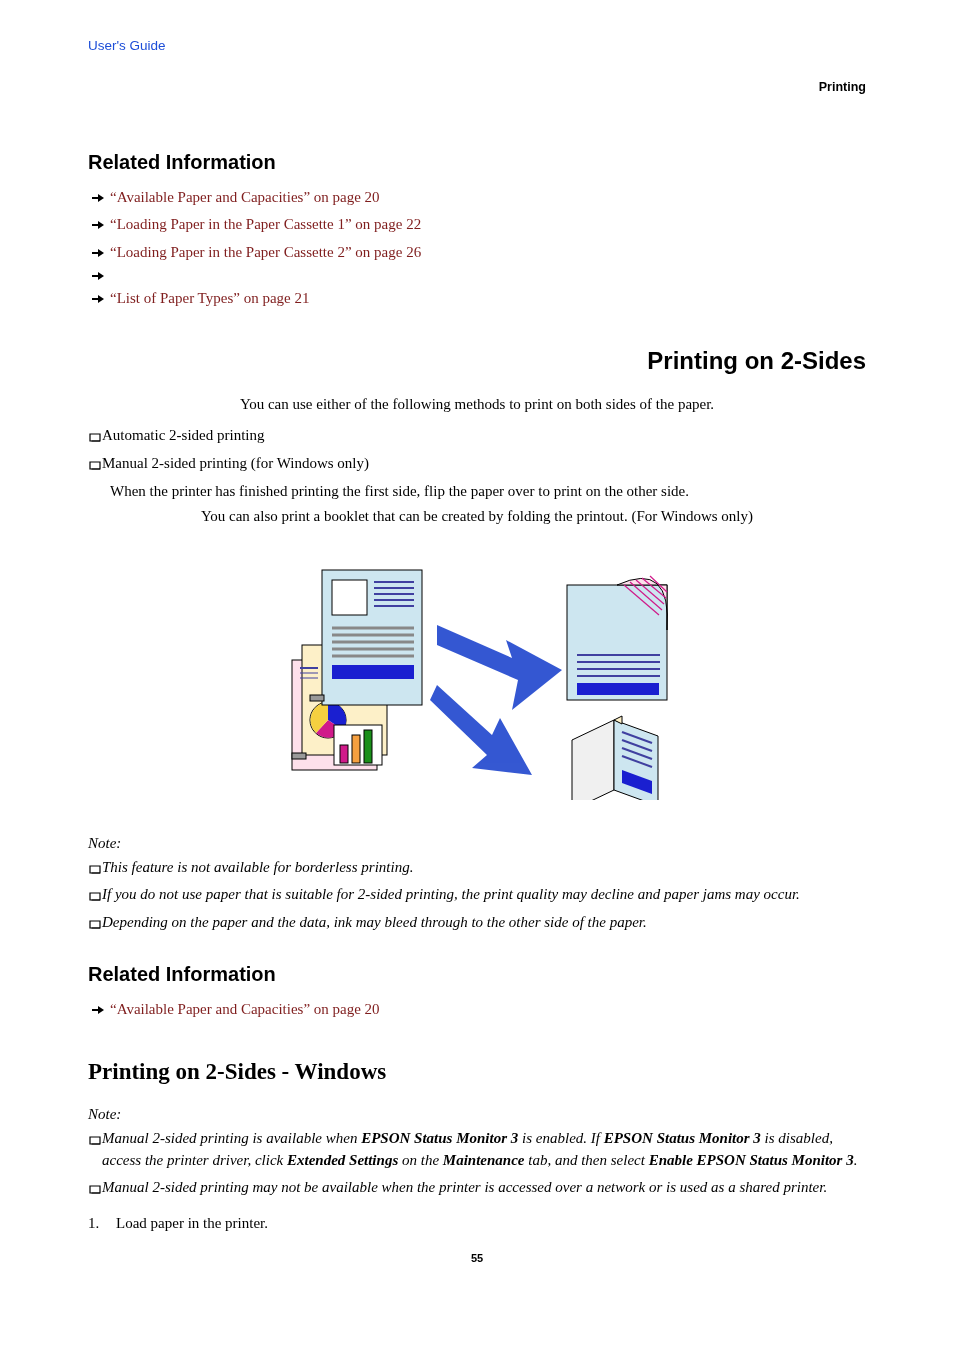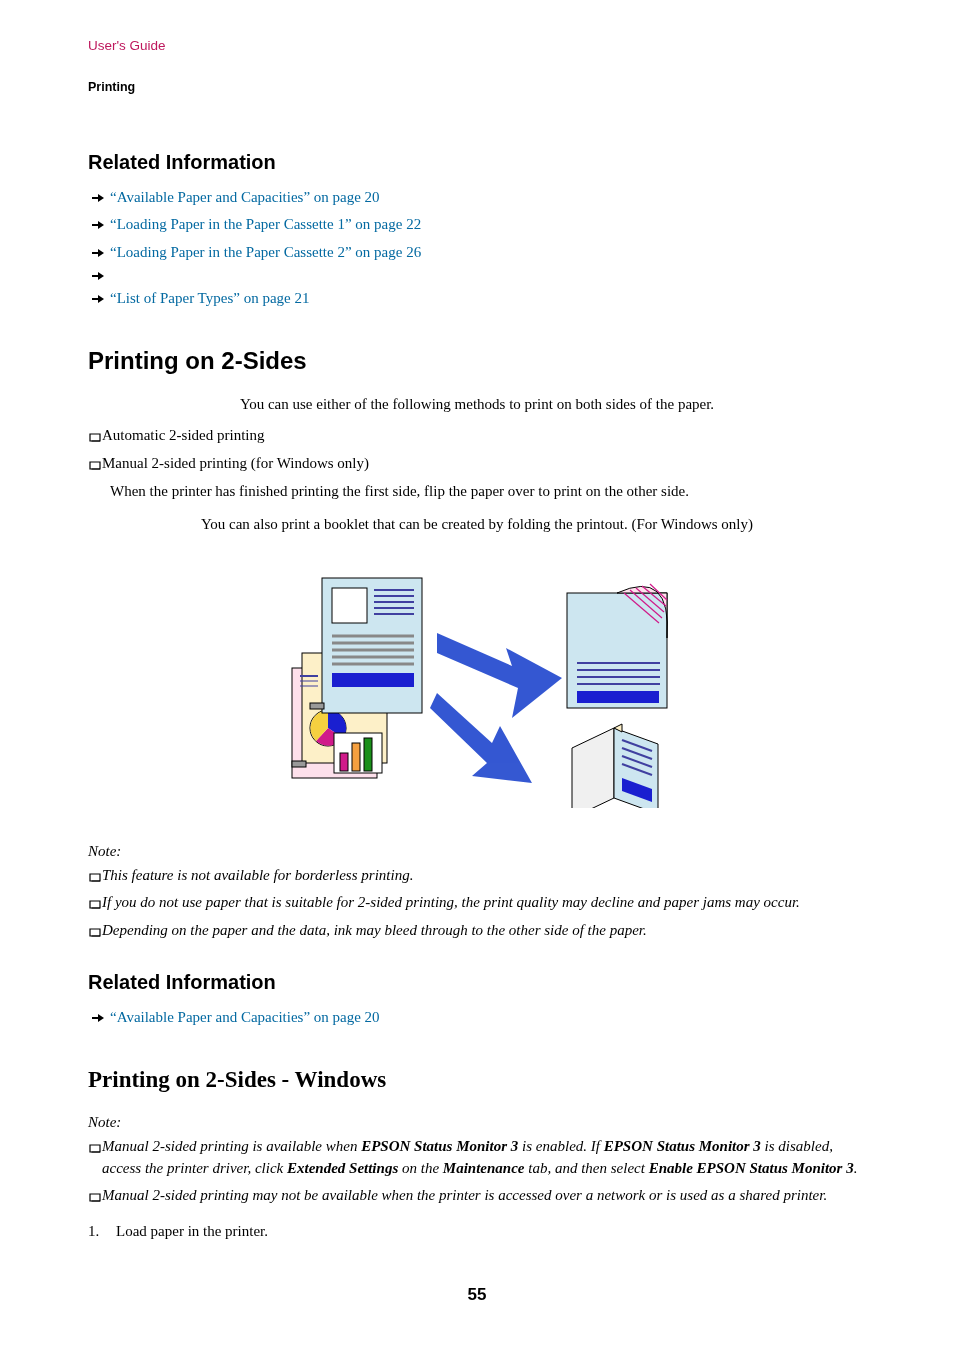--- a/index.html
+++ b/index.html
@@ -9,28 +9,28 @@
     line-height: 1.45;
     color: #000;
     background: #fff;
     width: 954px;
     margin: 0 auto;
     padding: 36px 88px 40px 88px;
   }
   .header-title {
     font-family: Arial, Helvetica, sans-serif;
     font-size: 13.5px;
-    color: #be185d;
+    color: #1d4ed8;
     margin-bottom: 22px;
   }
   .chapter-label {
     font-family: Arial, Helvetica, sans-serif;
     font-size: 12.5px;
     font-weight: bold;
-    text-align: left;
+    text-align: right;
     margin-bottom: 52px;
   }
   .section-heading-small {
     font-family: Arial, Helvetica, sans-serif;
     font-size: 20px;
     font-weight: bold;
     margin-bottom: 10px;
   }
   .link-row {
     display: flex;
@@ -41,28 +41,29 @@
   }
   .arrow-icon {
     width: 12px;
     height: 12px;
     flex: none;
     display: flex;
     align-items: center;
   }
   .arrow-icon svg { display: block; }
   .link-text {
-    color: #0369a1;
+    color: #7f1d1d;
   }
   .section-h2 {
     font-family: Arial, Helvetica, sans-serif;
     font-size: 24px;
     font-weight: bold;
     margin-top: 34px;
     margin-bottom: 16px;
+    text-align: right;
   }
   .section-h3 {
     font-family: Liberation Serif, serif;
     font-size: 23px;
     font-weight: bold;
     margin-top: 34px;
     margin-bottom: 16px;
   }
   .body-p {
     margin-bottom: 9px;
@@ -76,21 +77,21 @@
   .list-bullet {
     flex: none;
     width: 14px;
     height: 12px;
     margin-top: 4px;
   }
   .list-content { flex: 1; }
   .sub-p {
     margin-left: 22px;
     margin-top: 4px;
-    margin-bottom: 12px;
+    margin-bottom: 4px;
   }
   .illustration-wrap {
     text-align: center;
     margin: 22px 0 26px 0;
   }
   .illustration-wrap svg { display: inline-block; }
   .note-heading {
     font-style: italic;
     font-weight: normal;
     margin-bottom: 2px;
@@ -99,23 +100,23 @@
   .bi { font-style: italic; font-weight: bold; }
   .step-row {
     display: flex;
     gap: 12px;
     margin-top: 14px;
   }
   .step-num { flex: none; width: 16px; }
   .page-number {
     text-align: center;
     font-family: Arial, Helvetica, sans-serif;
-    font-size: 17px;
-    font-weight: bold;
-    margin-top: 40px;
+    font-size: 11px;
+    font-weight: bold;
+    margin-top: 16px;
   }
 </style>
 </head>
 <body>
 
 <div class="header-title">User's Guide</div>
 <div class="chapter-label">Printing</div>
 
 <div class="section-heading-small">Related Information</div>
 <div class="link-row">

